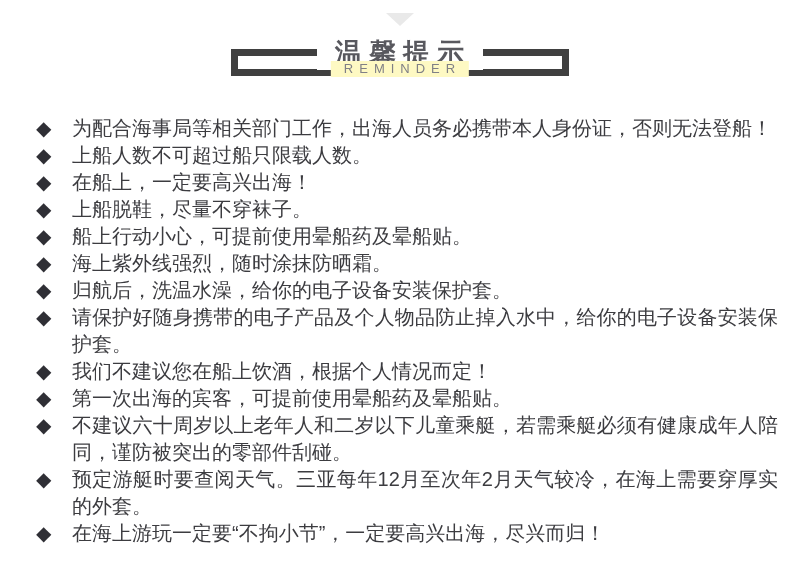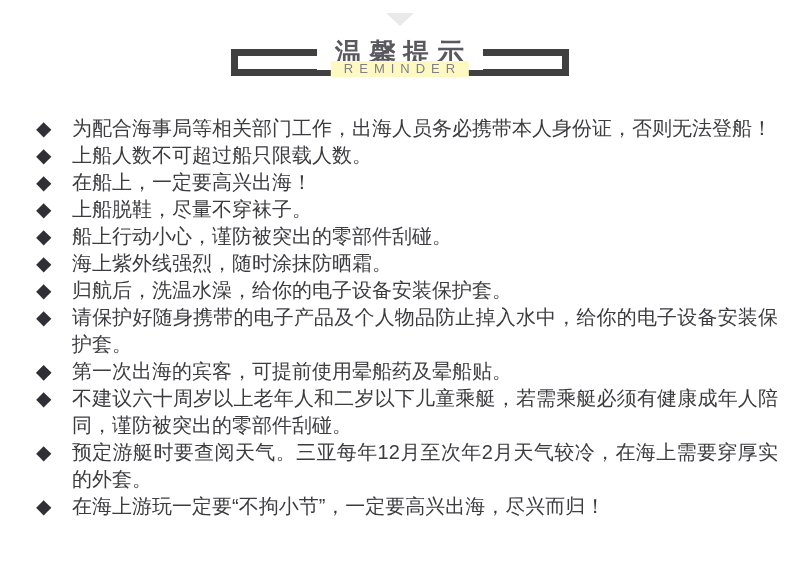--- a/index.html
+++ b/index.html
@@ -114,36 +114,37 @@
     <li>
       <span class="bullet">◆</span>
       <span>在船上，一定要高兴出海！</span>
     </li>
     <li>
       <span class="bullet">◆</span>
       <span>上船脱鞋，尽量不穿袜子。</span>
     </li>
     <li>
       <span class="bullet">◆</span>
-      <span>船上行动小心，谨防被突出的零部件刮碰。</span>
+      <span>船上行动小心，可提前使用晕船药及晕船贴。</span>
     </li>
     <li>
       <span class="bullet">◆</span>
       <span>海上紫外线强烈，随时涂抹防晒霜。</span>
     </li>
     <li>
       <span class="bullet">◆</span>
       <span>归航后，洗温水澡，给你的电子设备安装保护套。</span>
     </li>
     <li>
       <span class="bullet">◆</span>
       <span>请保护好随身携带的电子产品及个人物品防止掉入水中，给你的电子设备安装保护套。</span>
     </li>
     <li>
       <span class="bullet">◆</span>
+      <span>我们不建议您在船上饮酒，根据个人情况而定！</span>
     </li>
     <li>
       <span class="bullet">◆</span>
       <span>第一次出海的宾客，可提前使用晕船药及晕船贴。</span>
     </li>
     <li>
       <span class="bullet">◆</span>
       <span>不建议六十周岁以上老年人和二岁以下儿童乘艇，若需乘艇必须有健康成年人陪同，谨防被突出的零部件刮碰。</span>
     </li>
     <li>

